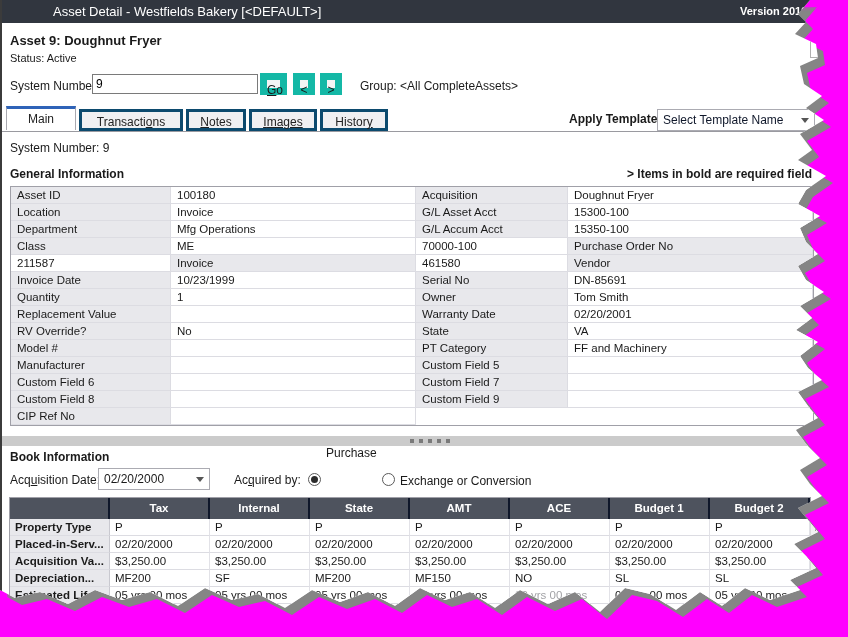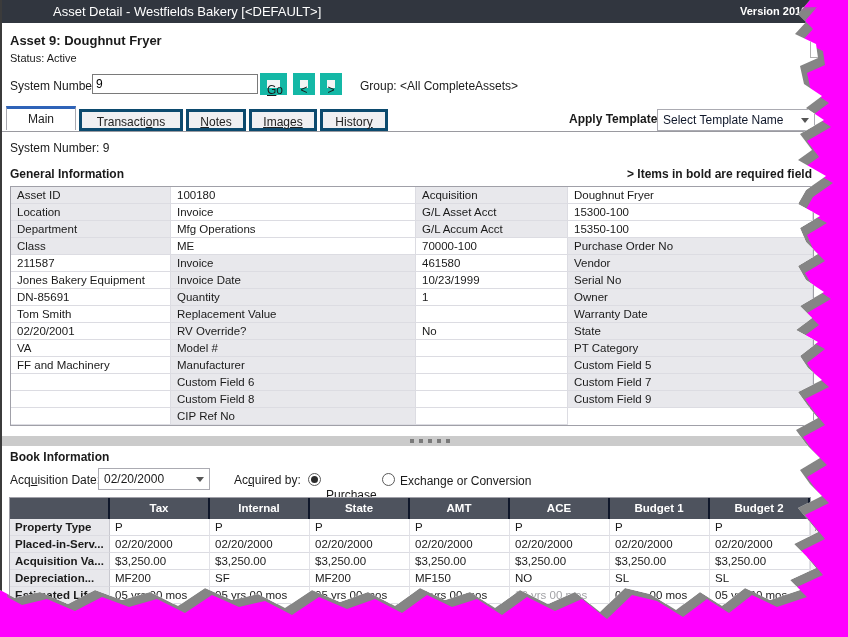--- a/index.html
+++ b/index.html
@@ -144,21 +144,20 @@
         <div class="gl">G/L Accum Acct</div>
         <div class="gv">15350-100</div>
       <div class="gl">Class</div>
         <div class="gv">ME</div>
         <div class="gv">70000-100</div>
       <div class="gl">Purchase Order No</div>
         <div class="gv">211587</div>
         <div class="gl">Invoice</div>
         <div class="gv">461580</div>
       <div class="gl">Vendor</div>
-        <div class="gv">Jones Bakery Equipment</div>
         <div class="gl">Invoice Date</div>
         <div class="gv">10/23/1999</div>
       <div class="gl">Serial No</div>
         <div class="gv">DN-85691</div>
         <div class="gl">Quantity</div>
         <div class="gv">1</div>
       <div class="gl">Owner</div>
         <div class="gv">Tom Smith</div>
         <div class="gl">Replacement Value</div>
         <div class="gv"></div>
@@ -200,21 +199,21 @@
 
     <div class="book-heading">Book Information</div>
 
     <div class="acq-label"><span>Acq</span><span class="u">u</span><span>isition Date:</span></div>
     <div class="combo acq-combo">
       <span class="val">02/20/2000</span>
       <span class="chev"></span>
     </div>
     <div class="acqby-label"><span>Ac</span><span class="u">q</span><span>uired by:</span></div>
     <span class="radio sel" style="left:306px;top:473px;"></span>
-    <span class="radio-label" style="left:324px;top:488px;">Purchase</span>
+    <span class="radio-label" style="left:324px;top:446px;">Purchase</span>
     <span class="radio" style="left:380px;top:473px;"></span>
     <span class="radio-label" style="left:398px;top:474px;">Exchange or Conversion</span>
 
     <div class="btable">
       <div class="bh"></div>
       <div class="bh">Tax</div>
       <div class="bh">Internal</div>
       <div class="bh">State</div>
       <div class="bh">AMT</div>
       <div class="bh">ACE</div>

